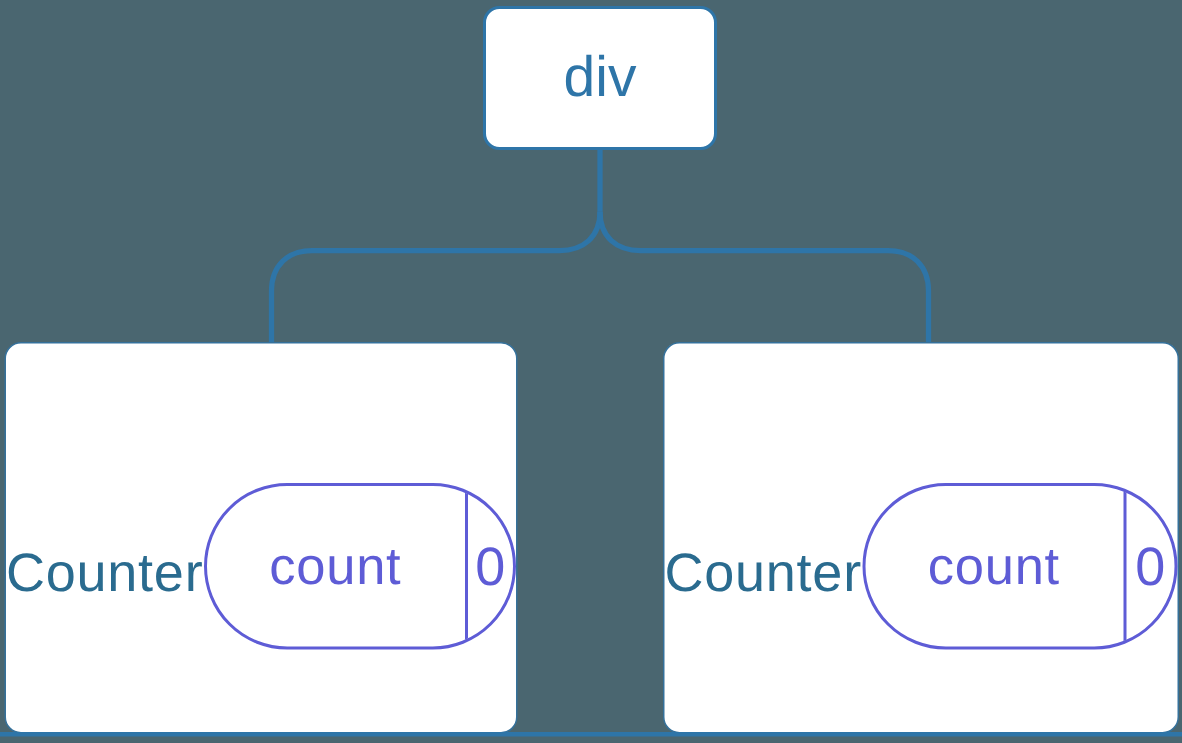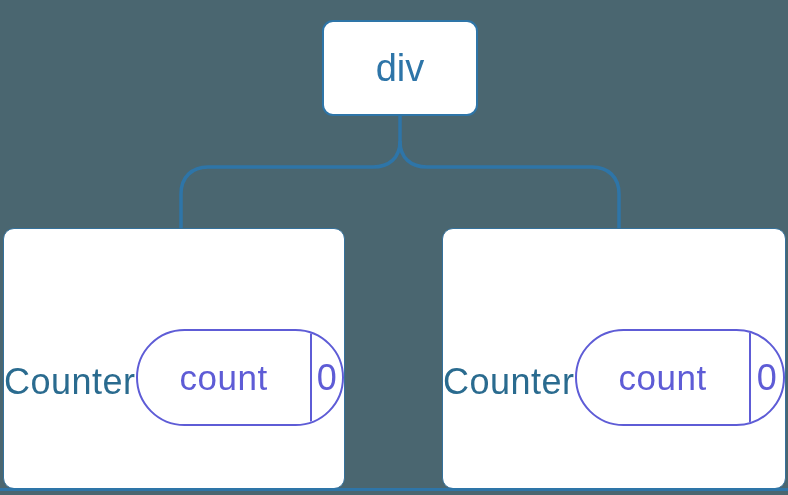--- a/index.html
+++ b/index.html
@@ -23,21 +23,21 @@
     overflow:hidden;
   }
   .connector-svg{
     position:absolute;
     left:0; top:0;
     width:788px; height:495px;
     pointer-events:none;
   }
   .root-node{
     position:absolute;
-    left:322px; top:20px;
+    left:322px; top:4px;
     width:156px; height:96px;
     background:var(--card-white);
     border:2.5px solid var(--node-blue);
     border-radius:11px;
     display:flex;
     align-items:center;
     justify-content:center;
   }
   .root-node-label{
     font-size:38px;
@@ -60,21 +60,21 @@
   .card-title{
     margin-top:46px;
     font-size:36px;
     line-height:36px;
     color:var(--title-blue);
     letter-spacing:0.5px;
   }
   .state-pill{
     margin-top:38px;
     width:274px;
-    height:97px;
+    height:111px;
     border:2px solid var(--state-purple);
     border-radius:999px;
     display:flex;
     overflow:hidden;
     background:var(--card-white);
   }
   .pill-key{
     flex:0 0 174px;
     display:flex;
     align-items:center;

